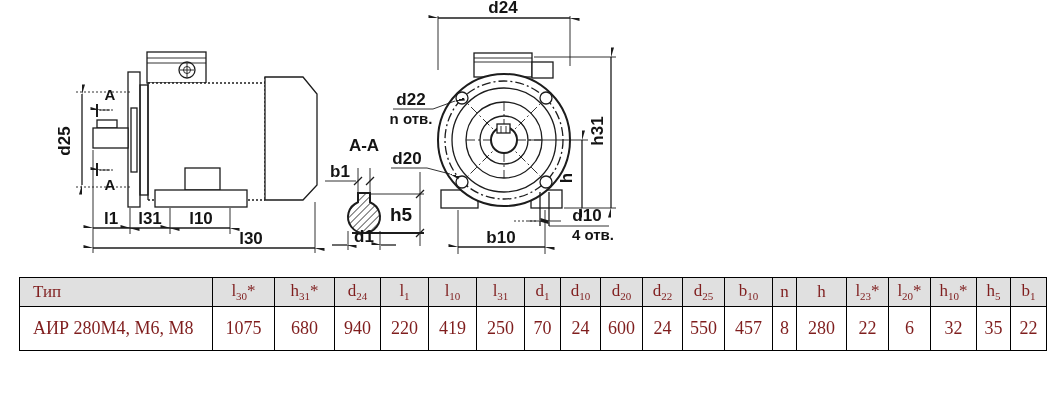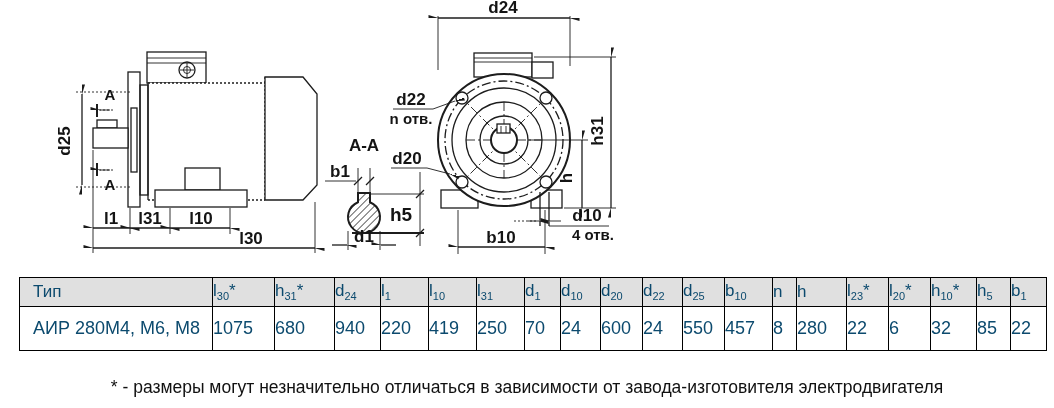--- a/index.html
+++ b/index.html
@@ -12,22 +12,22 @@
   .thk{stroke-width:2}
   .fw{fill:#fff}
   .dash{stroke-dasharray:2 2}
   .dd{stroke-dasharray:9 3 2 3}
   .lbl{font:bold 17px "Liberation Sans",sans-serif;fill:#141414}
   .small{font-size:15px}
   .big{font-size:19px}
   .mid{text-anchor:middle}
   
   table.dims{position:absolute;left:19px;top:277px;width:1027px;border-collapse:collapse;
-             table-layout:fixed;font-size:18px;color:#0c4a6e;}
-  table.dims th,table.dims td{border:1px solid #000;text-align:left;padding:0;
+             table-layout:fixed;font-size:18px;color:#7f1d1d;font-family:Liberation Serif, serif;}
+  table.dims th,table.dims td{border:1px solid #000;text-align:center;padding:0;
              overflow:hidden;white-space:nowrap;}
   table.dims th{background:#e0e0e0;font-weight:normal;height:28px;font-size:17px;}
   table.dims td{height:43px;background:#fff;}
   table.dims th:first-child,table.dims td:first-child{text-align:left;padding-left:13px;}
   table.dims sub{font-size:11px;}
   
   .footnote{position:absolute;left:0;right:0;top:377px;text-align:center;
             font-size:17.5px;color:#111;}
 </style>
 </head>
@@ -258,21 +258,20 @@
     <td>24</td>
     <td>600</td>
     <td>24</td>
     <td>550</td>
     <td>457</td>
     <td>8</td>
     <td>280</td>
     <td>22</td>
     <td>6</td>
     <td>32</td>
-    <td>85</td>
+    <td>35</td>
     <td>22</td>
   </tr>
 </tbody>
     </table>
 
-<div class="footnote">* - размеры могут незначительно отличаться в зависимости от завода-изготовителя электродвигателя</div>
 
 </div>
 
 </body></html>

